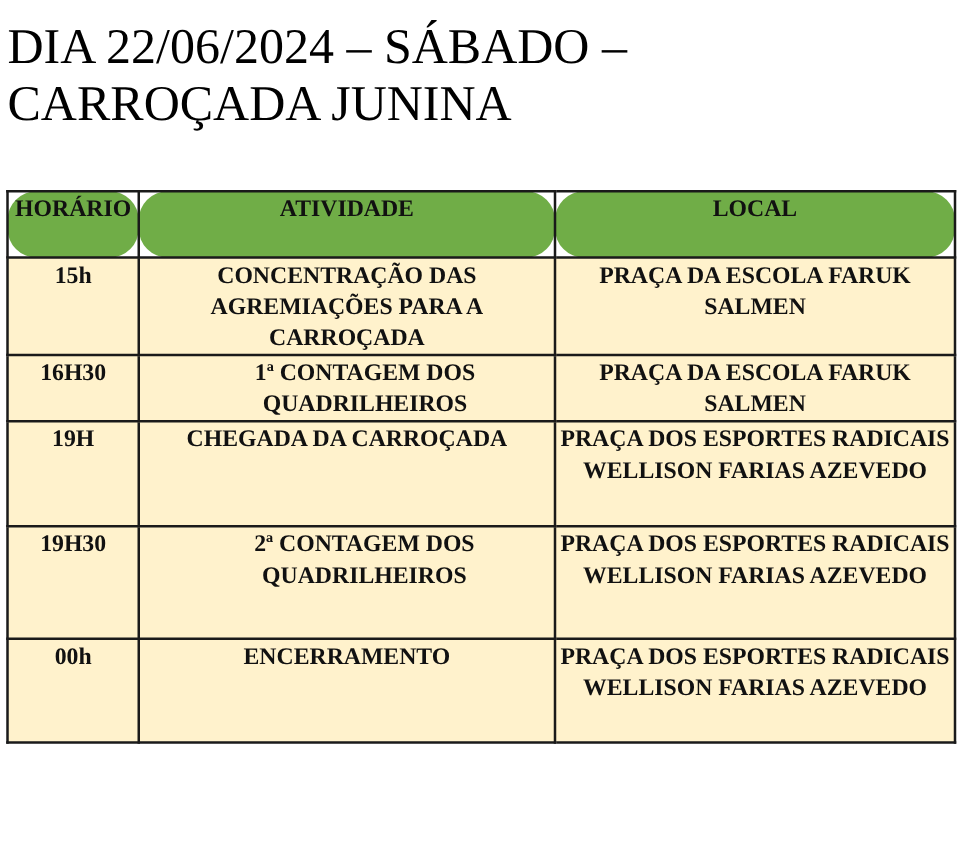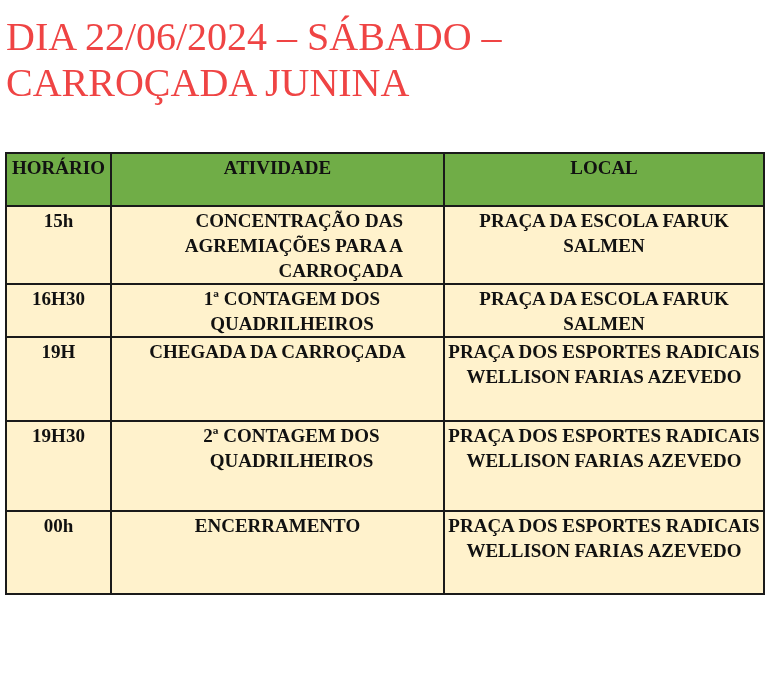--- a/index.html
+++ b/index.html
@@ -1,32 +1,32 @@
 <!DOCTYPE html>
 <html><head>
 <meta charset="utf-8">
 <style>
   html, body { margin: 0; padding: 0; background: #ffffff; }
   body { width: 768px; height: 694px; position: relative; overflow: hidden; }
   .title {
     position: absolute; left: 6px; top: 14px; width: 760px;
     font-family: "Liberation Serif", serif; font-size: 40px; line-height: 46px;
-    color: #ef4444; font-weight: normal; margin: 0;
+    color: #000000; font-weight: normal; margin: 0;
   }
   table {
     position: absolute; left: 5px; top: 152px; width: 758px;
     border-collapse: collapse; table-layout: fixed;
     font-family: "Liberation Serif", serif; font-weight: bold;
     font-size: 19px; line-height: 25px; color: #111;
   }
   th, td {
     border: 2px solid #1a1a1a; vertical-align: top; text-align: center;
     padding: 1px 2px 0 2px;
   }
-  th { background: #70ad47; color: #111; font-size: 19px; }
+  th { background: #70ad47; color: #111; font-size: 19px; border-radius: 23px; }
   td { background: #fff2cc; }
   col.c1 { width: 105px; }
   col.c2 { width: 333px; }
   col.c3 { width: 320px; }
   tr.h { height: 53px; }
   tr.r0 { height: 66px; }
   tr.r1 { height: 53px; }
   tr.r2 { height: 84px; }
   tr.r3 { height: 90px; }
   tr.r4 { height: 80px; }
@@ -49,21 +49,21 @@
   <thead>
     <tr class="h">
       <th style="word-break: break-all;">HORÁRIO</th>
       <th>ATIVIDADE</th>
       <th>LOCAL</th>
     </tr>
   </thead>
   <tbody>
     <tr class="r0">
       <td>15h</td>
-      <td style="padding-left:40px;padding-right:40px;text-align:right;">CONCENTRAÇÃO DAS AGREMIAÇÕES PARA A CARROÇADA</td>
+      <td style="padding-left:40px;padding-right:40px;">CONCENTRAÇÃO DAS AGREMIAÇÕES PARA A CARROÇADA</td>
       <td>PRAÇA DA ESCOLA FARUK SALMEN</td>
     </tr>
     <tr class="r1">
       <td>16H30</td>
       <td style="padding-left:60px;padding-right:31px;">1ª CONTAGEM DOS QUADRILHEIROS</td>
       <td>PRAÇA DA ESCOLA FARUK SALMEN</td>
     </tr>
     <tr class="r2">
       <td>19H</td>
       <td>CHEGADA DA CARROÇADA</td>

